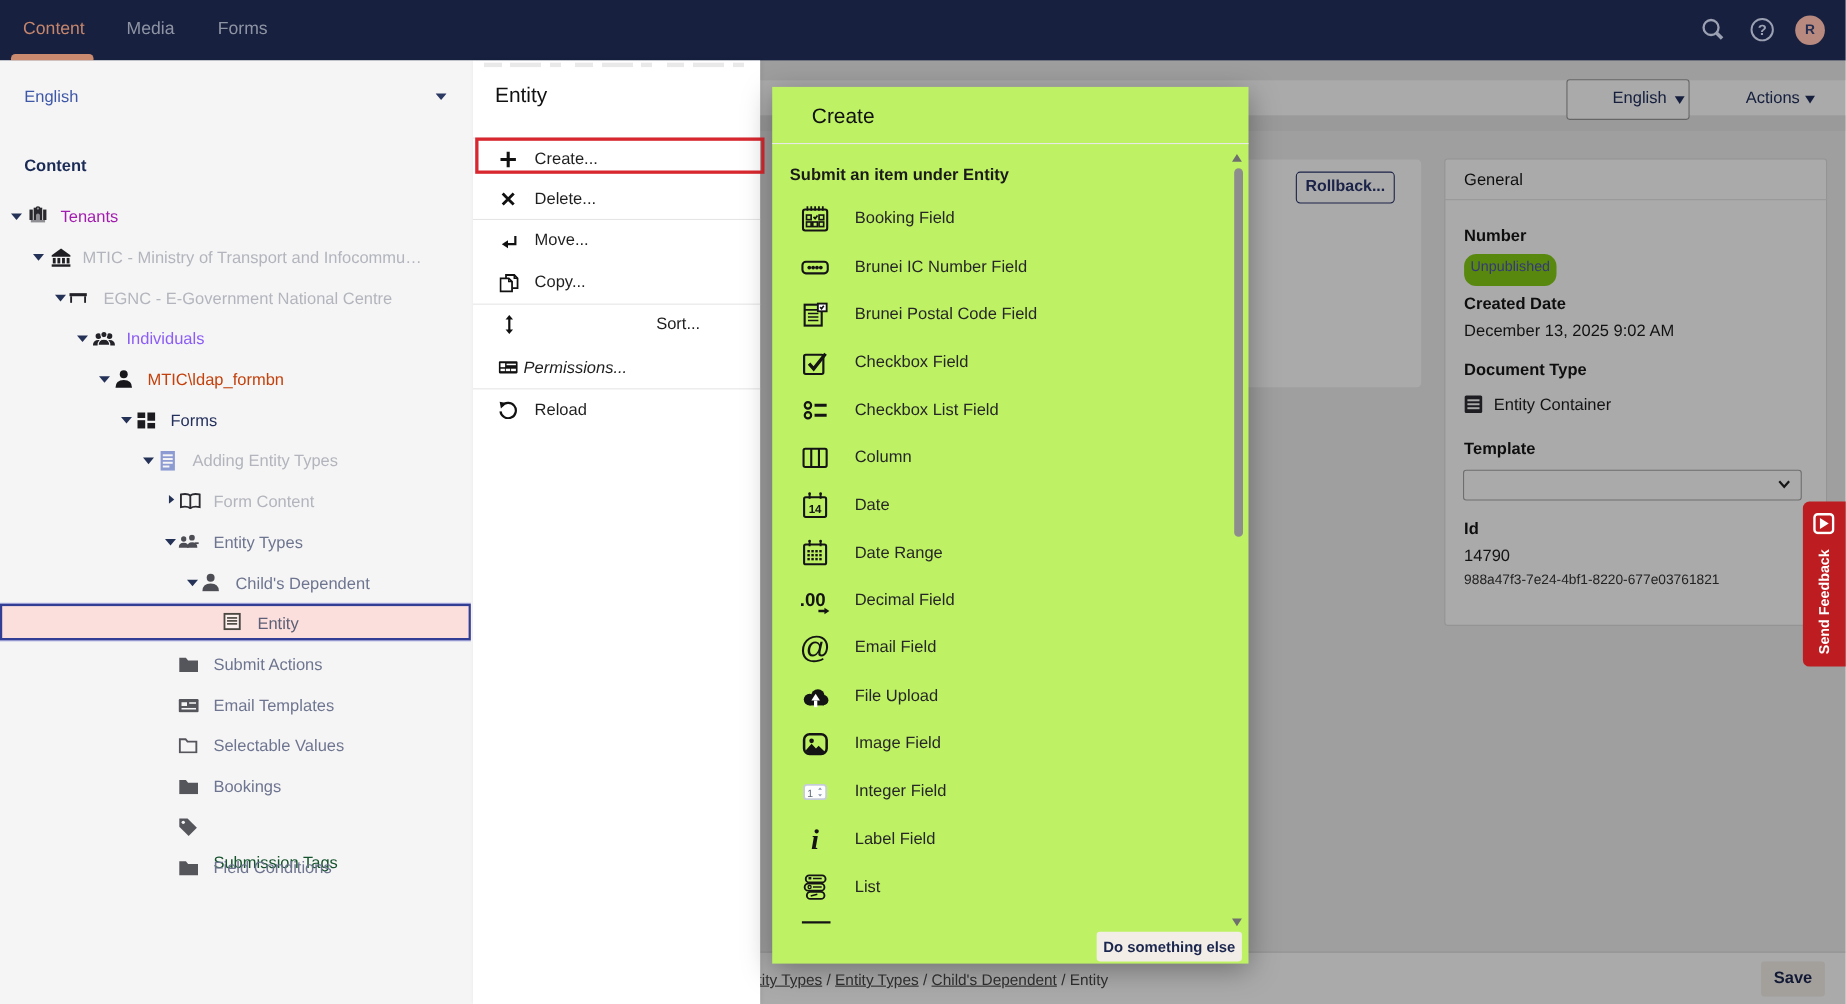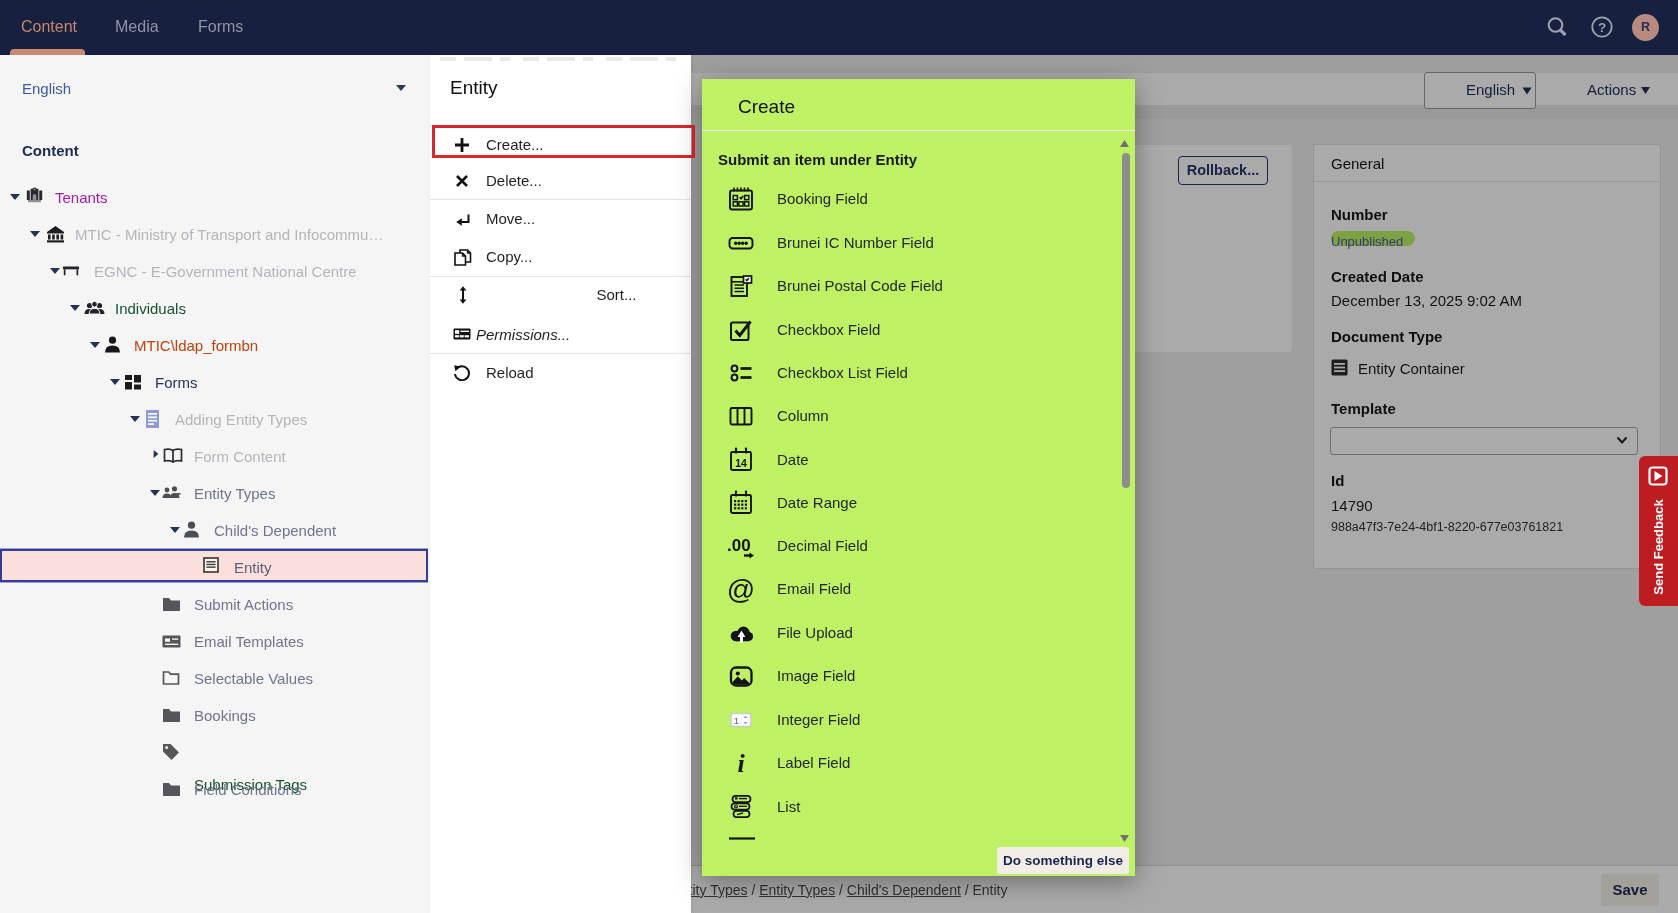--- a/index.html
+++ b/index.html
@@ -62,22 +62,22 @@
 
     <div style="position:absolute; left:12px; top:90px; width:589px; height:207px; background:#fff; border-radius:4px;"></div>
 
     <div style="position:absolute; left:487px; top:101px; width:90px; height:29px; background:#fff; border:1px solid #2a356d; border-radius:4px;
        font-size:14.5px; font-weight:bold; color:#2a356d; text-align:center; line-height:27px;">Rollback...</div>
 
     <div style="position:absolute; left:622px; top:89px; width:348px; height:425px; background:#fff; border:1px solid #dedede; border-radius:3px;"></div>
     <div style="position:absolute; left:640px; top:100px; font-size:15px; font-weight:normal; color:#161616;">General</div>
     <div style="position:absolute; left:622px; top:126px; width:348px; height:1px; background:#e6e6e6;"></div>
     <div style="position:absolute; left:640px; top:151px; font-size:15px; font-weight:bold; color:#161616;">Number</div>
-    <div style="position:absolute; left:640px; top:176px; width:84px; height:15px; background:#bef264; border-radius:11px;
-       font-size:13px; color:#4f55b8; line-height:21px;">Unpublished</div>
+    <div style="position:absolute; left:640px; top:176px; width:84px; height:29px; background:#84cc16; border-radius:11px;
+       font-size:13px; color:#4f55b8; text-align:center; line-height:21px;">Unpublished</div>
     <div style="position:absolute; left:640px; top:213px; font-size:15px; font-weight:bold; color:#161616;">Created Date</div>
     <div style="position:absolute; left:640px; top:237px; font-size:15px; color:#1c1c1c;">December 13, 2025 9:02 AM</div>
     <div style="position:absolute; left:640px; top:273px; font-size:15px; font-weight:bold; color:#161616;">Document Type</div>
     <svg class="abs" style="left:640px; top:304px;" width="17" height="17" viewBox="0 0 17 17">
       <rect x="0.5" y="0.5" width="16" height="16" rx="1.5" fill="#2c2c33"></rect>
       <rect x="3" y="4" width="11" height="1.8" fill="#fff"></rect>
         <rect x="3" y="7.6" width="11" height="1.8" fill="#fff"></rect>
         <rect x="3" y="11.2" width="11" height="1.8" fill="#fff"></rect>
     </svg>
     <div style="position:absolute; left:667px; top:305px; font-size:15px; color:#1c1c1c;">Entity Container</div>
@@ -166,21 +166,21 @@
         <polygon points="0,1 10,1 5,7" fill="#253258"></polygon>
       </svg>
     <svg class="abs" style="left:84px; top:246px;" width="21" height="14" viewBox="0 0 21 14">
       <circle cx="5.5" cy="4.5" r="2.6" fill="#222228"></circle>
         <path d="M0.5 13 q0-5 5-5 t5 5 z" fill="#222228"></path>
       <circle cx="15.5" cy="4.5" r="2.6" fill="#222228"></circle>
         <path d="M10.5 13 q0-5 5-5 t5 5 z" fill="#222228"></path>
       <circle cx="10.5" cy="3.2" r="2.8" fill="#222228" stroke="#f6f5f5" stroke-width="1"></circle>
       <path d="M5.2 13 q0-5.6 5.3-5.6 t5.3 5.6 z" fill="#222228" stroke="#f6f5f5" stroke-width="1"></path>
     </svg>
-    <div class="trow" style="left:115px; top:245px; color:#14532d;">Individuals</div>
+    <div class="trow" style="left:115px; top:245px; color:#8b5cf6;">Individuals</div>
 
     <svg class="caret" style="left:90px; top:286px;" viewBox="0 0 10 8">
         <polygon points="0,1 10,1 5,7" fill="#253258"></polygon>
       </svg>
     <svg class="abs" style="left:104px; top:281px;" width="17" height="17" viewBox="0 0 17 17">
       <circle cx="8.5" cy="4.2" r="3.6" fill="#17171c"></circle>
         <path d="M1 16.5 q0-7 7.5-7 t7.5 7 z" fill="#17171c"></path>
     </svg>
     <div class="trow" style="left:134px; top:282px; color:#c2410c;">MTIC\ldap_formbn</div>
 

